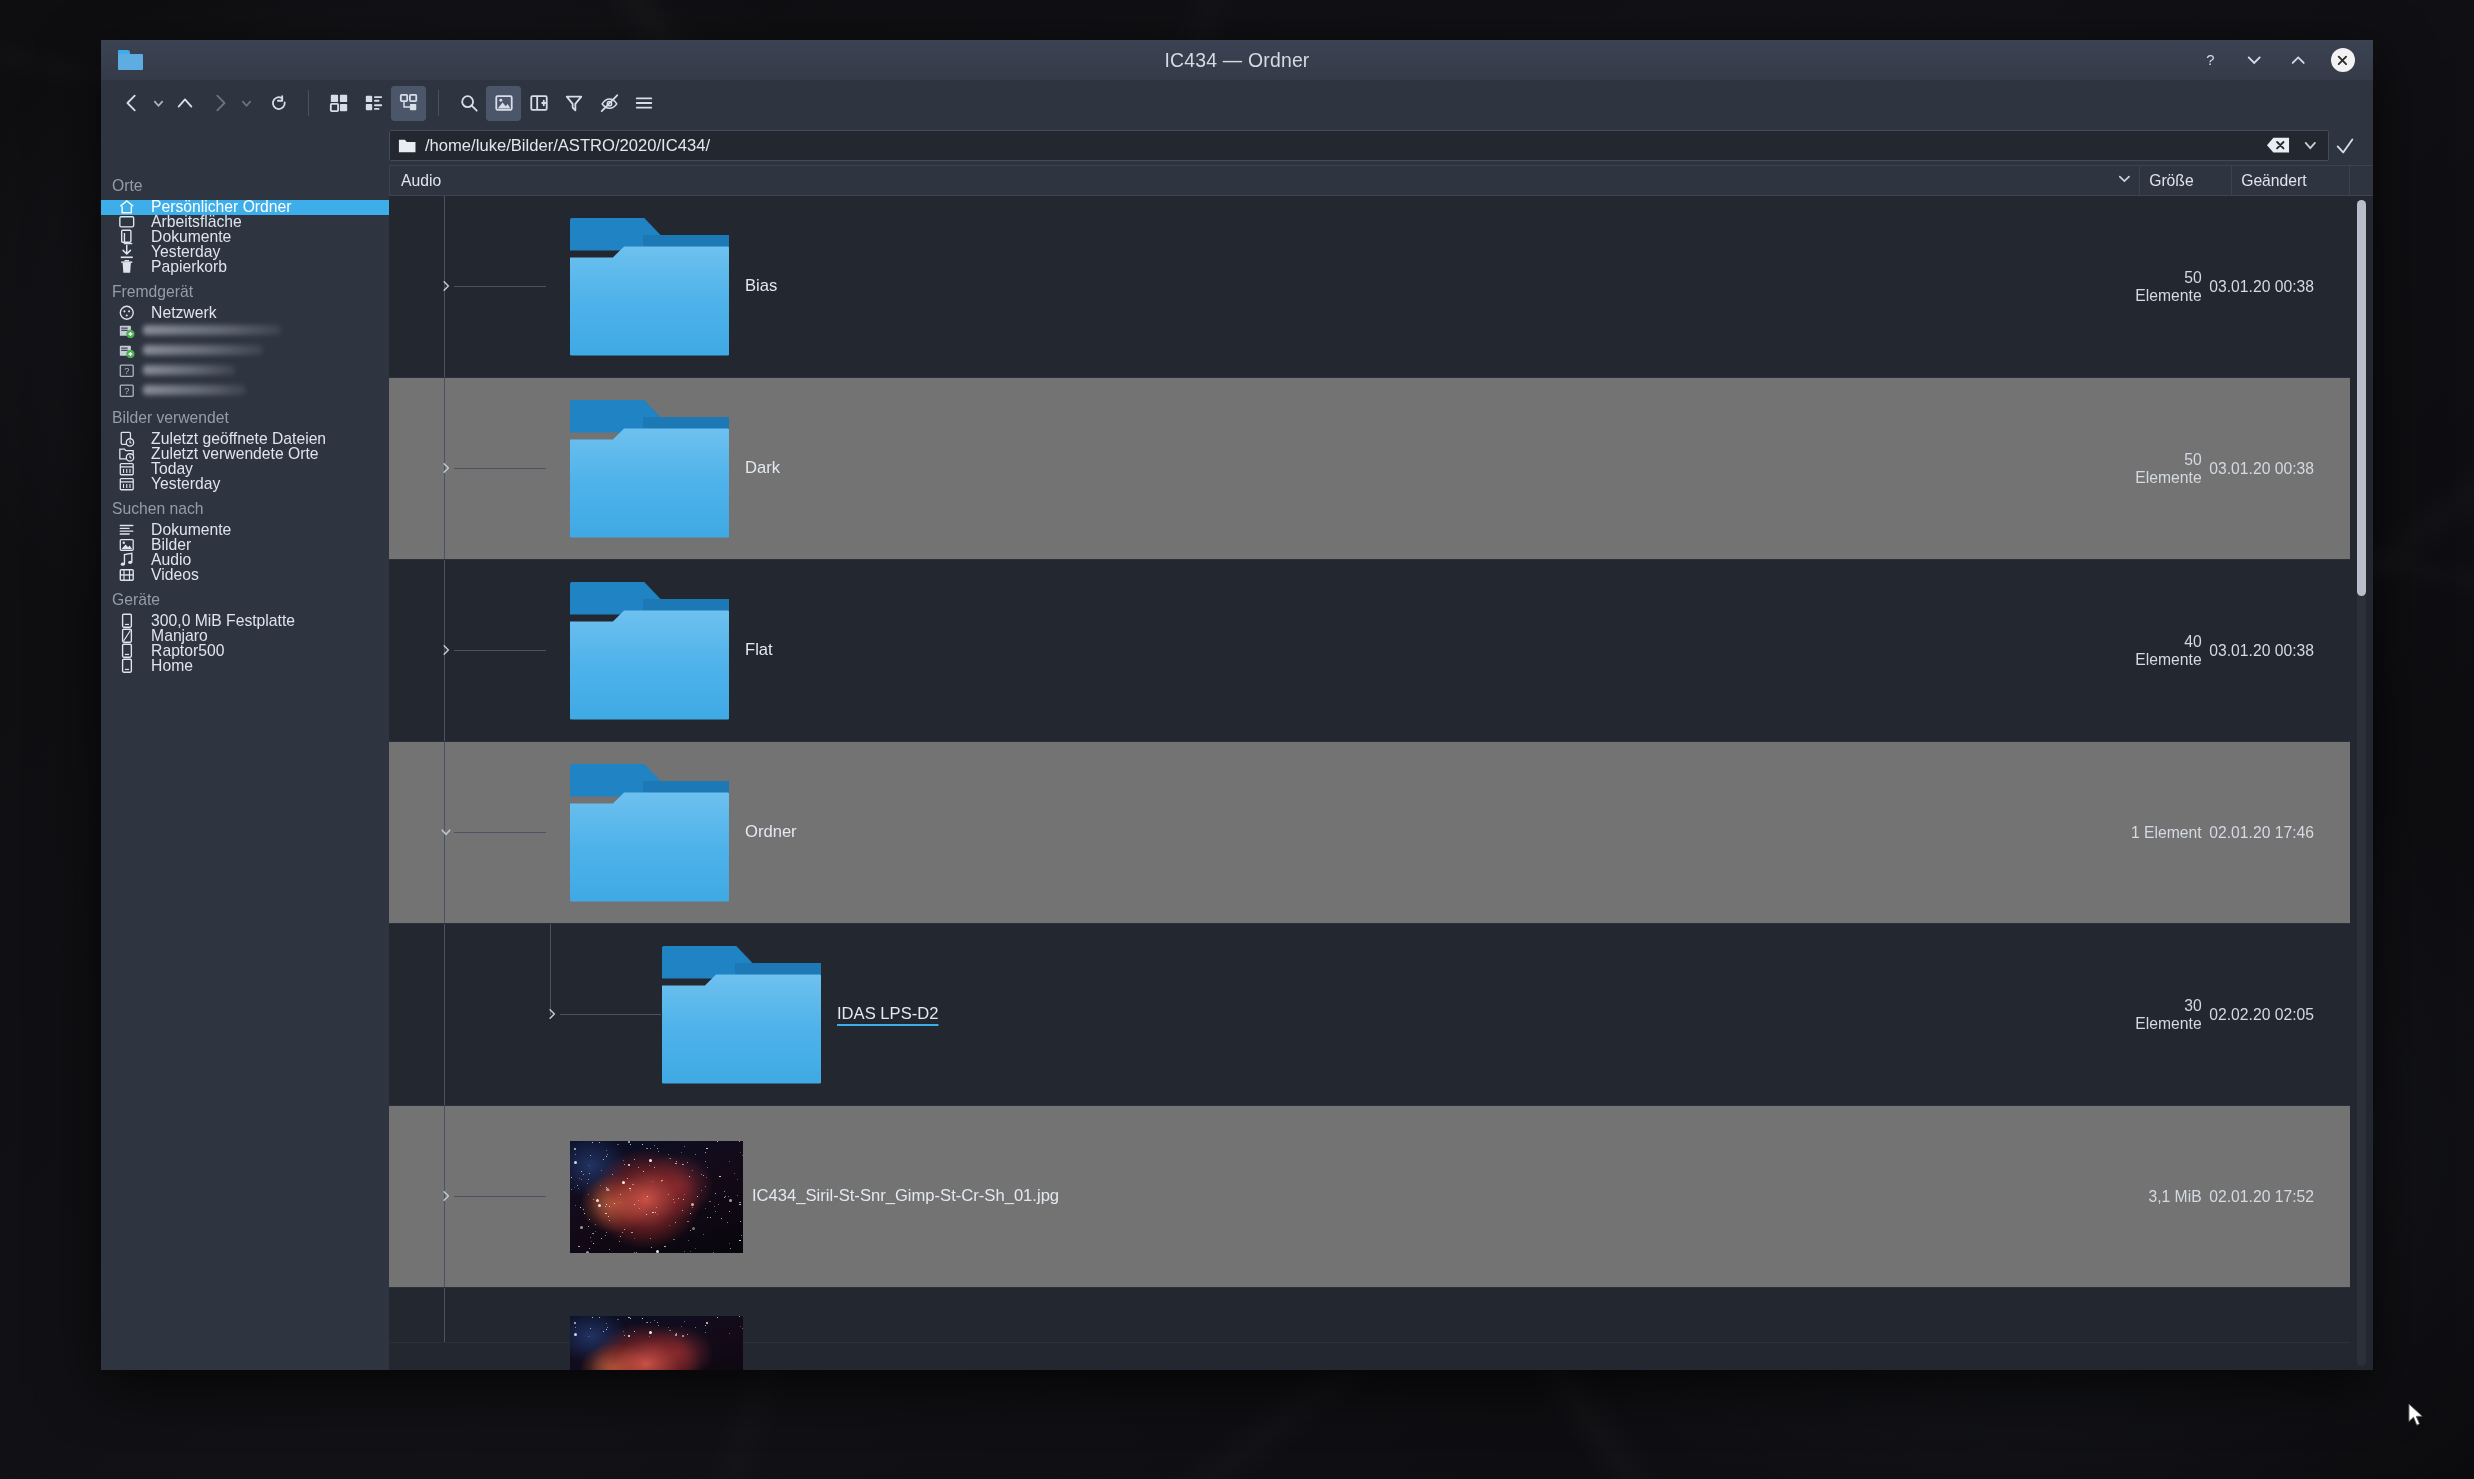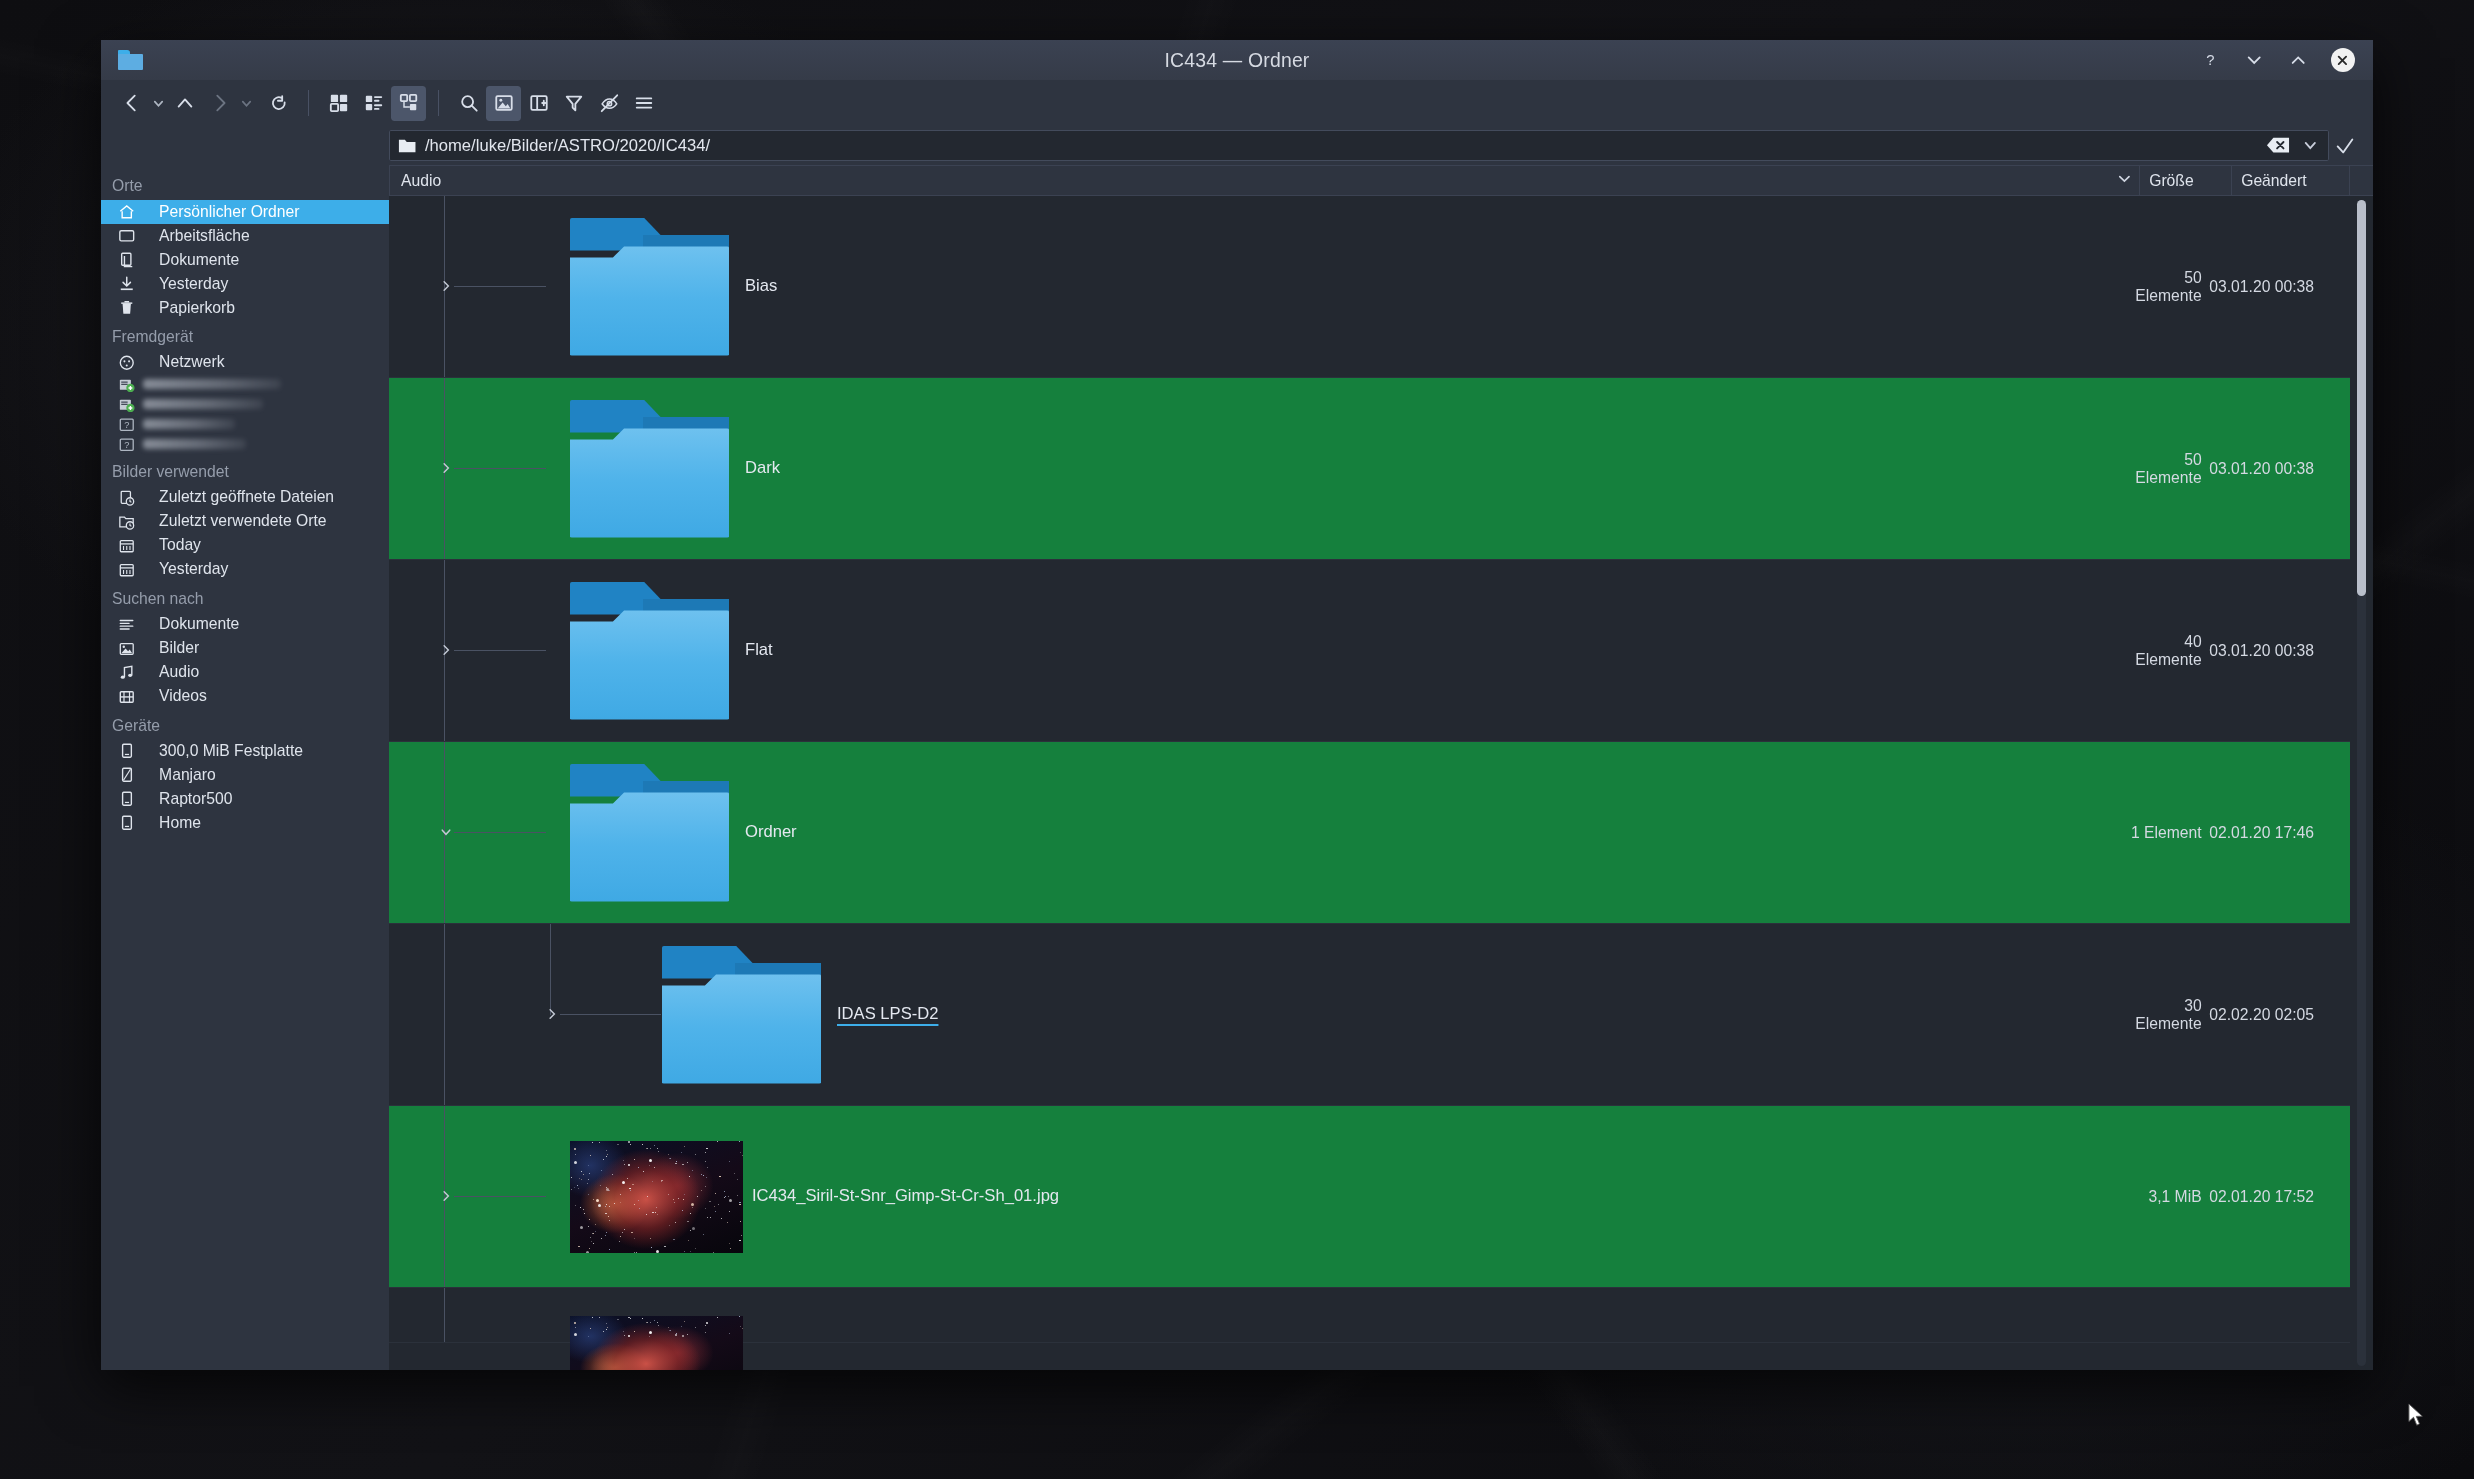--- a/index.html
+++ b/index.html
@@ -118,22 +118,22 @@
     background: #2e3440;
     padding-top: 3.7px;
     overflow: hidden;
     font-size: 15.7px;
   }
   .sb-group {
     color: #959dab; font-size: 15.7px;
     padding: 8.3px 0 4.6px 11px;
   }
   .sb-item {
-    height: 24px; display: flex; align-items: center;
-    gap: 24px; padding-left: 16.6px; cursor: pointer;
+    height: 15px; display: flex; align-items: center;
+    gap: 16px; padding-left: 16.6px; cursor: pointer;
     color: #dfe4ec;
     white-space: nowrap;
   }
   .sb-item.selected { background: #3daee9; color: #ffffff; }
   .sb-ico { width: 17.5px; height: 17.5px; flex: none; display:flex; align-items:center; justify-content:center; }
   .sb-blur {
     height: 20px; display:flex; align-items:center; gap:8.3px; padding-left:16.6px;
   }
   .blurbar {
     height: 10px; border-radius: 3.7px;
@@ -161,21 +161,21 @@
   
   #filelist { flex: 1 1 auto; position: relative; overflow: hidden; background: #232830; display:flex; }
   #rows { flex: 1 1 auto; position: relative; }
   .row {
     position: relative;
     display: flex; align-items: center;
     background: #232830;
     border-bottom: 0.9px solid #2b313b;
     cursor: pointer;
   }
-  .row.alt { background: #15803d; }
+  .row.alt { background: #737373; }
   .row-left { position: relative; flex: 1 1 auto; display:flex; align-items:center; height: 100%; min-width:0; }
   .row-size { width: 92px; text-align: right; font-size: 15.7px; color: #d4d9e2; padding-right: 7.4px; flex:none;}
   .row-mod  { width: 118px; text-align: right; font-size: 15.7px; color: #d4d9e2; padding-right: 13px; flex:none;}
   .row-pad  { width: 23px; flex:none; }
   .fname { font-size: 16.6px; color: #e4e8f0; white-space: nowrap; }
   .fname.hovered { text-decoration: underline; text-decoration-color: #3daee9; text-underline-offset: 4.6px; text-decoration-thickness: 1.8px; }
 
   
   .tree-vline { position: absolute; top: 0; bottom: 0; width: 0.9px; background: #4a5263; }
   .tree-hline { position: absolute; height: 0.9px; background: #4a5263; }

